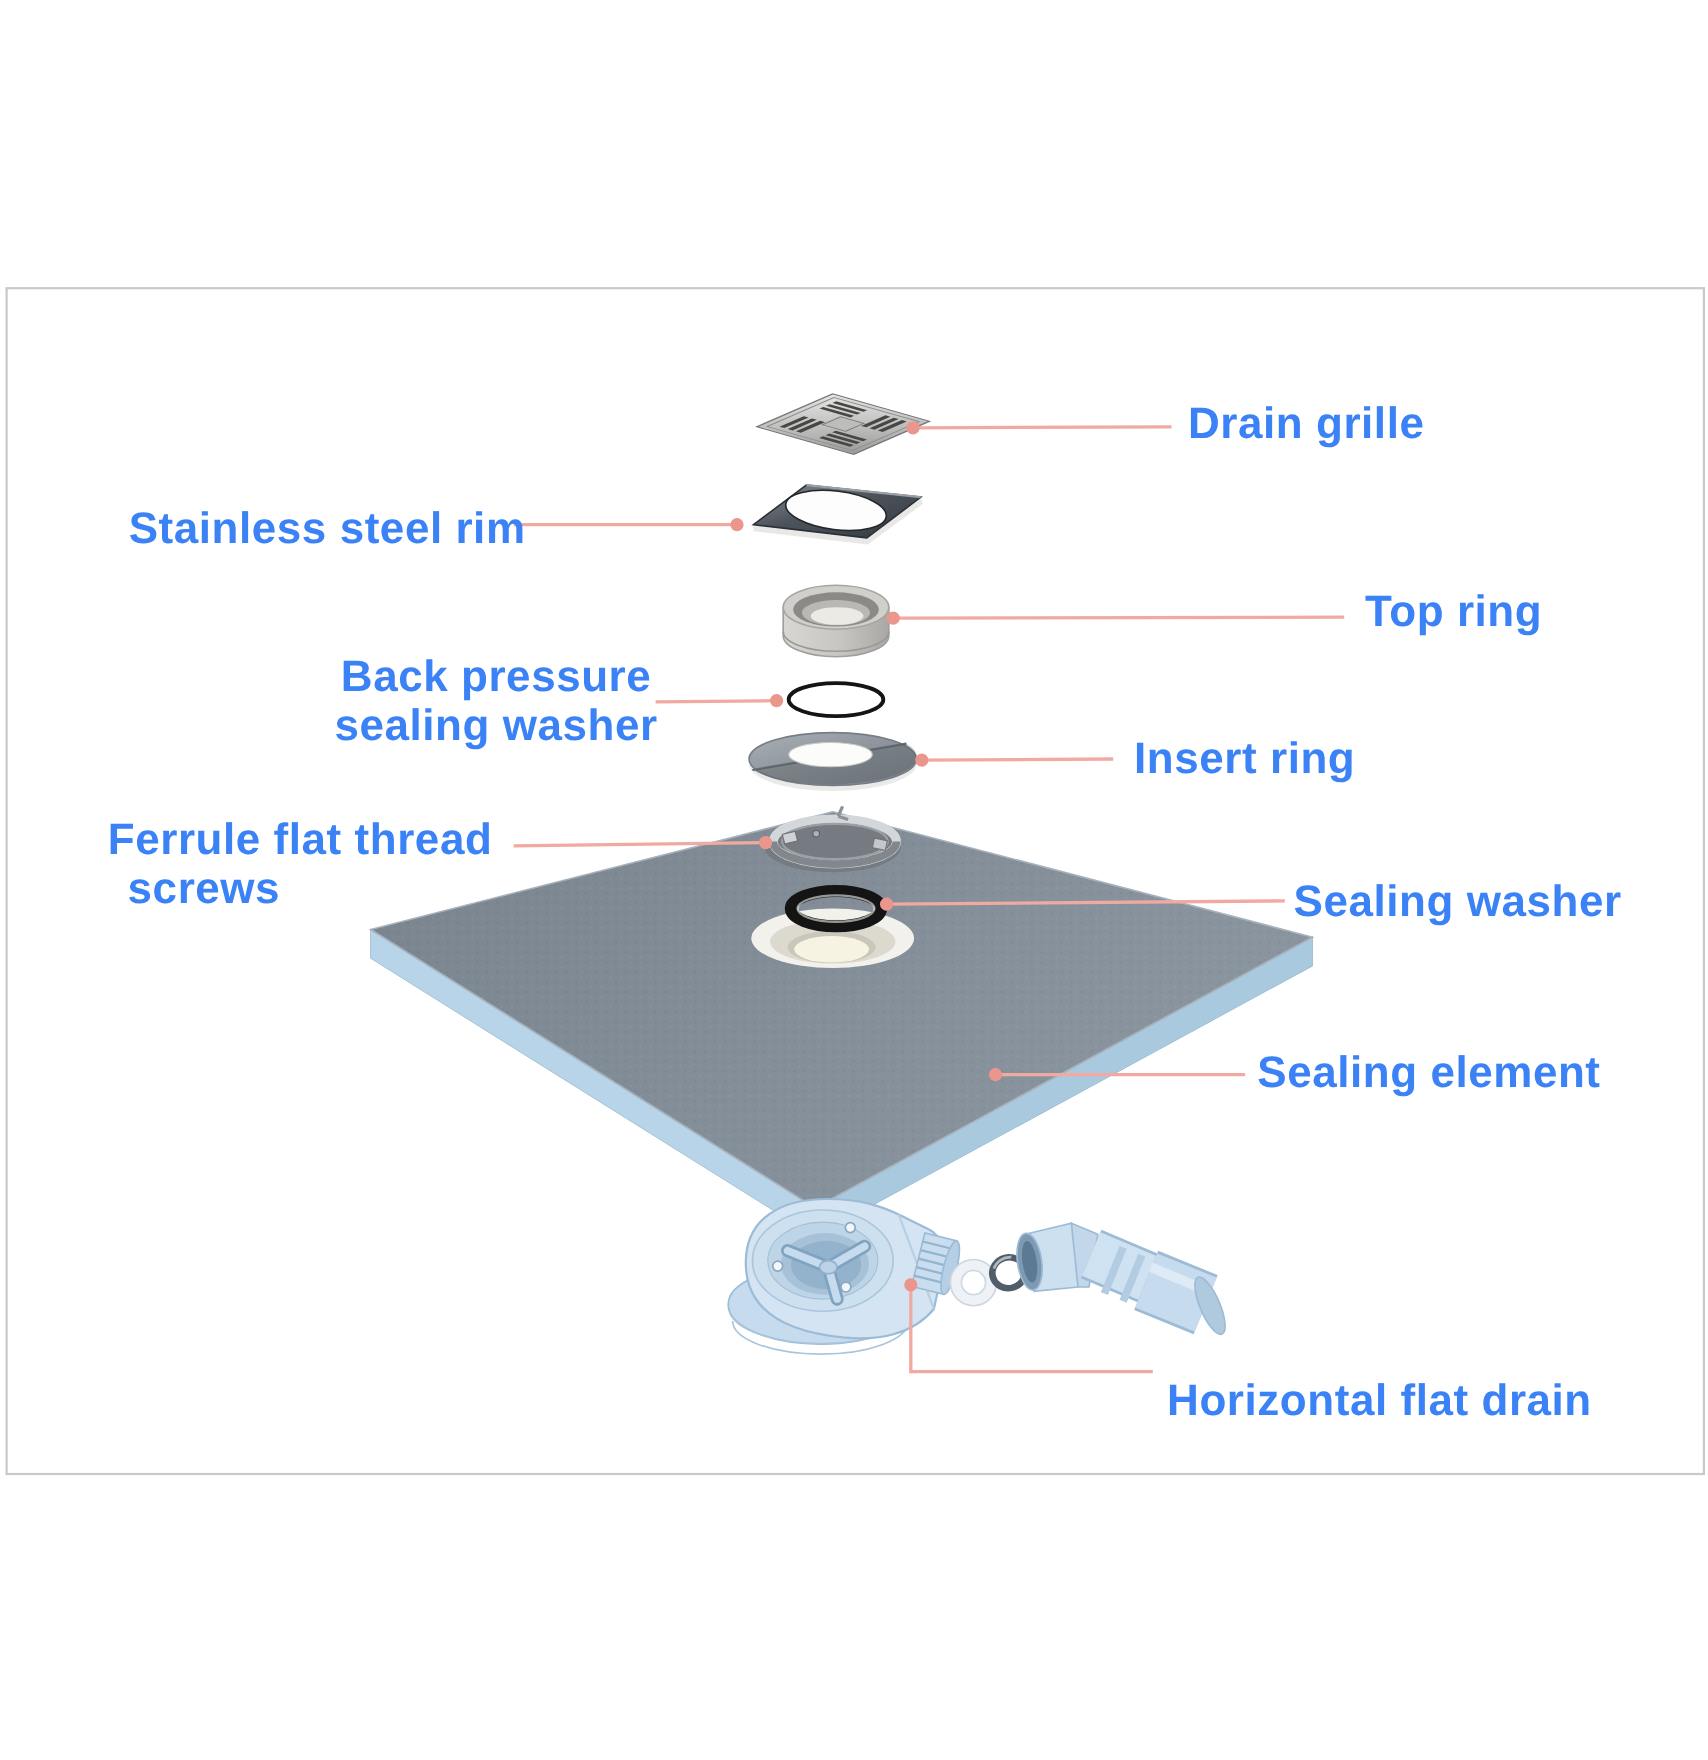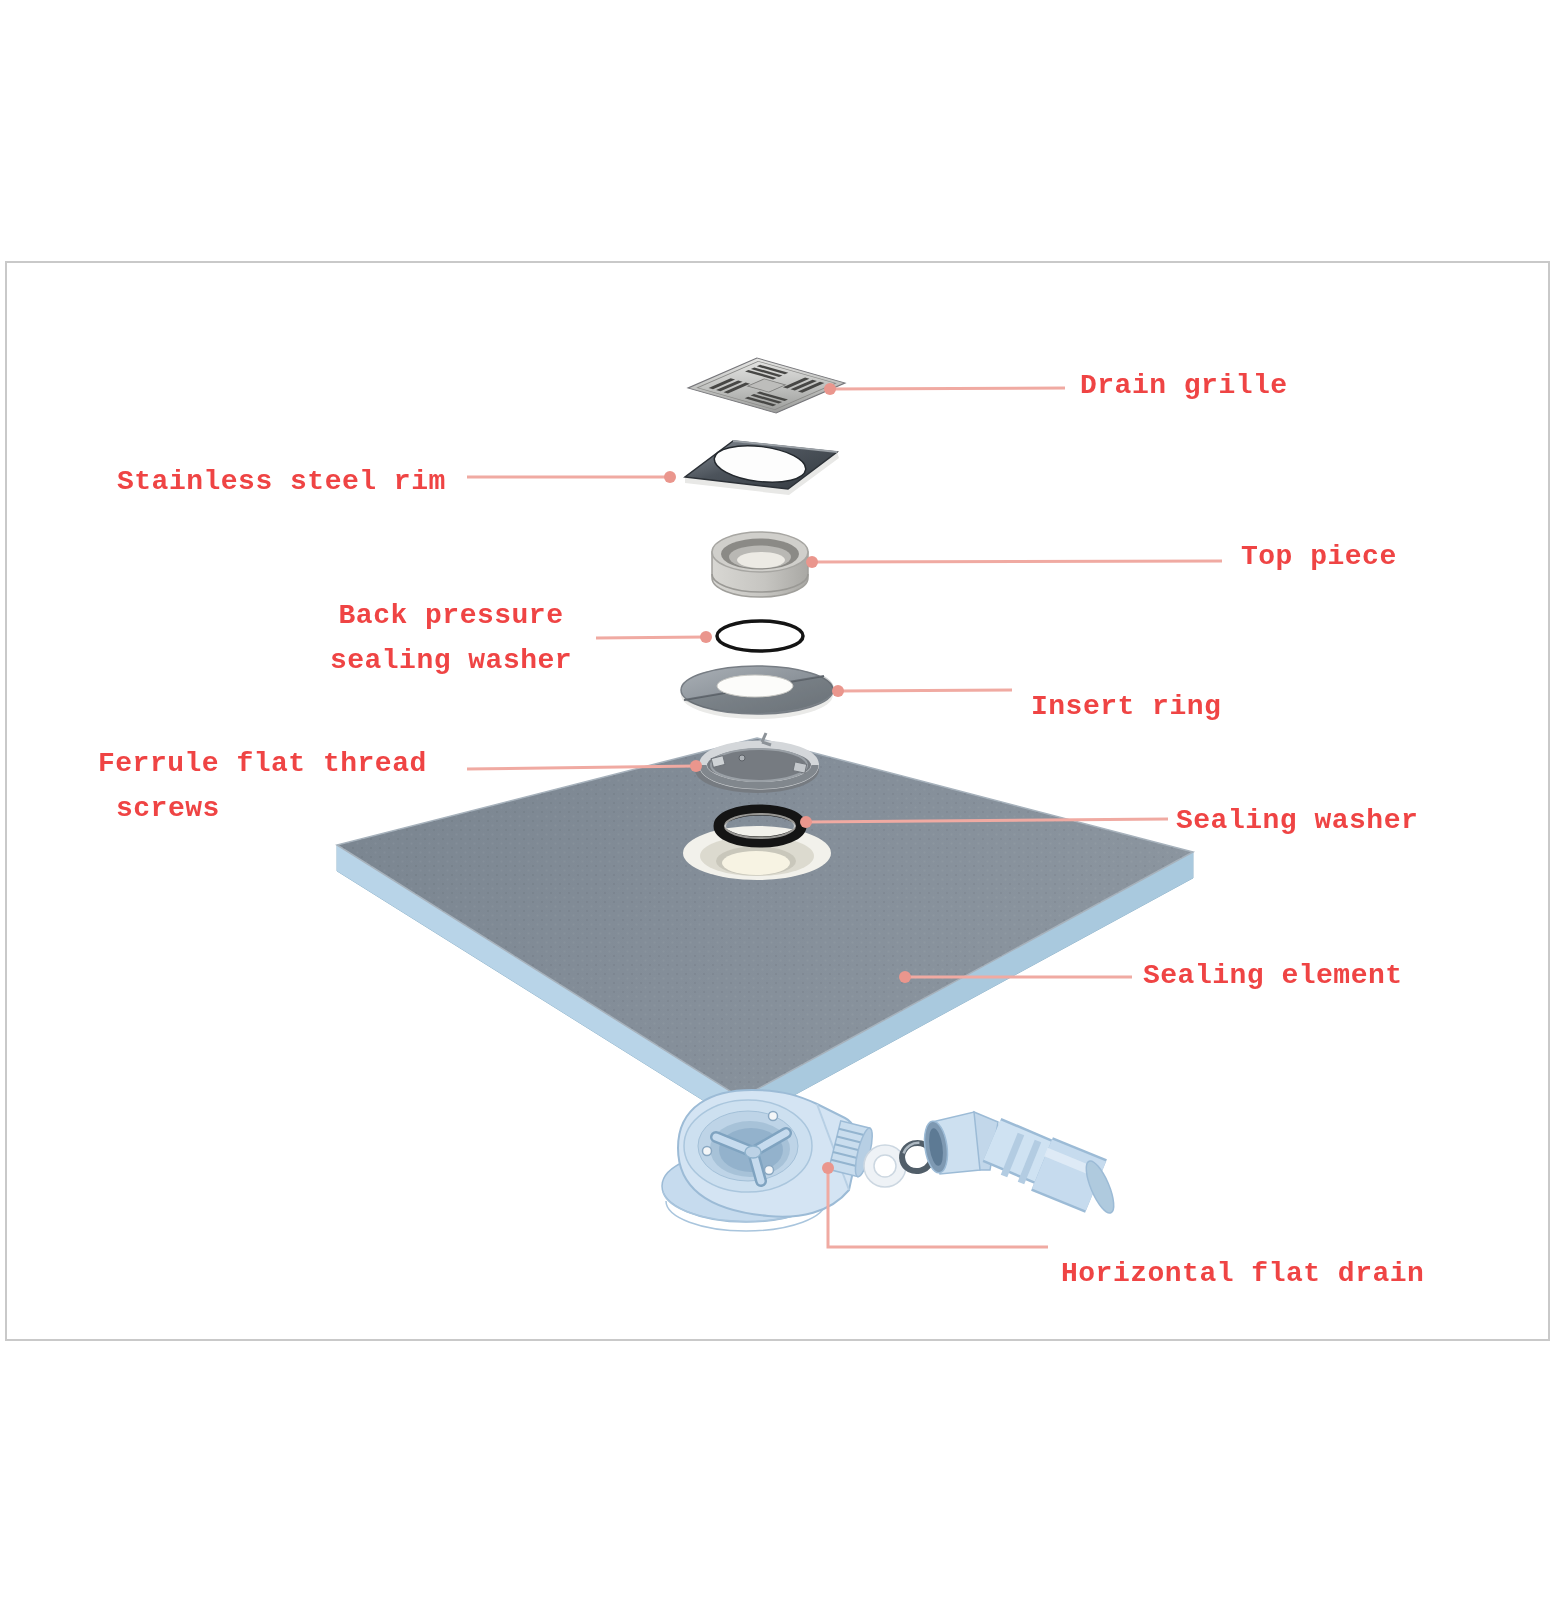--- a/index.html
+++ b/index.html
@@ -12,33 +12,32 @@
   }
   .frame{
     position:absolute;
     left:5px;top:261px;width:1541px;height:1076px;
     border:2px solid #c9c9c9;
     background:#ffffff;
   }
   svg.art{position:absolute;left:0;top:0;}
   .lbl{
     position:absolute;
-    color:#ef4444;
-    font-size:28px;
+    color:#3b82f6;
+    font-size:40px;
     font-weight:bold;
     letter-spacing:0.5px;
     line-height:45px;
     white-space:nowrap;
-    font-family:Liberation Mono, monospace;
   }
   .lbl-drain-grille      {left:1080px;top:363px;}
   .lbl-stainless-rim     {left:117px; top:459px;text-align:center;}
   .lbl-top-piece         {left:1241px;top:534px;}
   .lbl-back-pressure     {left:301px; top:593px;text-align:center;width:300px;}
-  .lbl-insert-ring       {left:1031px;top:684px;}
+  .lbl-insert-ring       {left:1031px;top:668px;}
   .lbl-ferrule           {left:98px;  top:741px;}
   .lbl-ferrule .line2    {padding-left:18px;}
   .lbl-sealing-washer    {left:1176px;top:798px;}
   .lbl-shower-element    {left:1143px;top:953px;}
   .lbl-horizontal-drain  {left:1061px;top:1224px;margin-top:27px;}
 </style>
 </head>
 <body>
 
 <div id="canvas">
@@ -243,21 +242,21 @@
 
   <div class="lbl lbl-drain-grille">
     <span>Drain grille</span>
   </div>
 
   <div class="lbl lbl-stainless-rim">
     <span>Stainless steel rim</span>
   </div>
 
   <div class="lbl lbl-top-piece">
-    <span>Top piece</span>
+    <span>Top ring</span>
   </div>
 
   <div class="lbl lbl-back-pressure">
     <div>Back pressure</div>
     <div>sealing washer</div>
   </div>
 
   <div class="lbl lbl-insert-ring">
     <span>Insert ring</span>
   </div>

